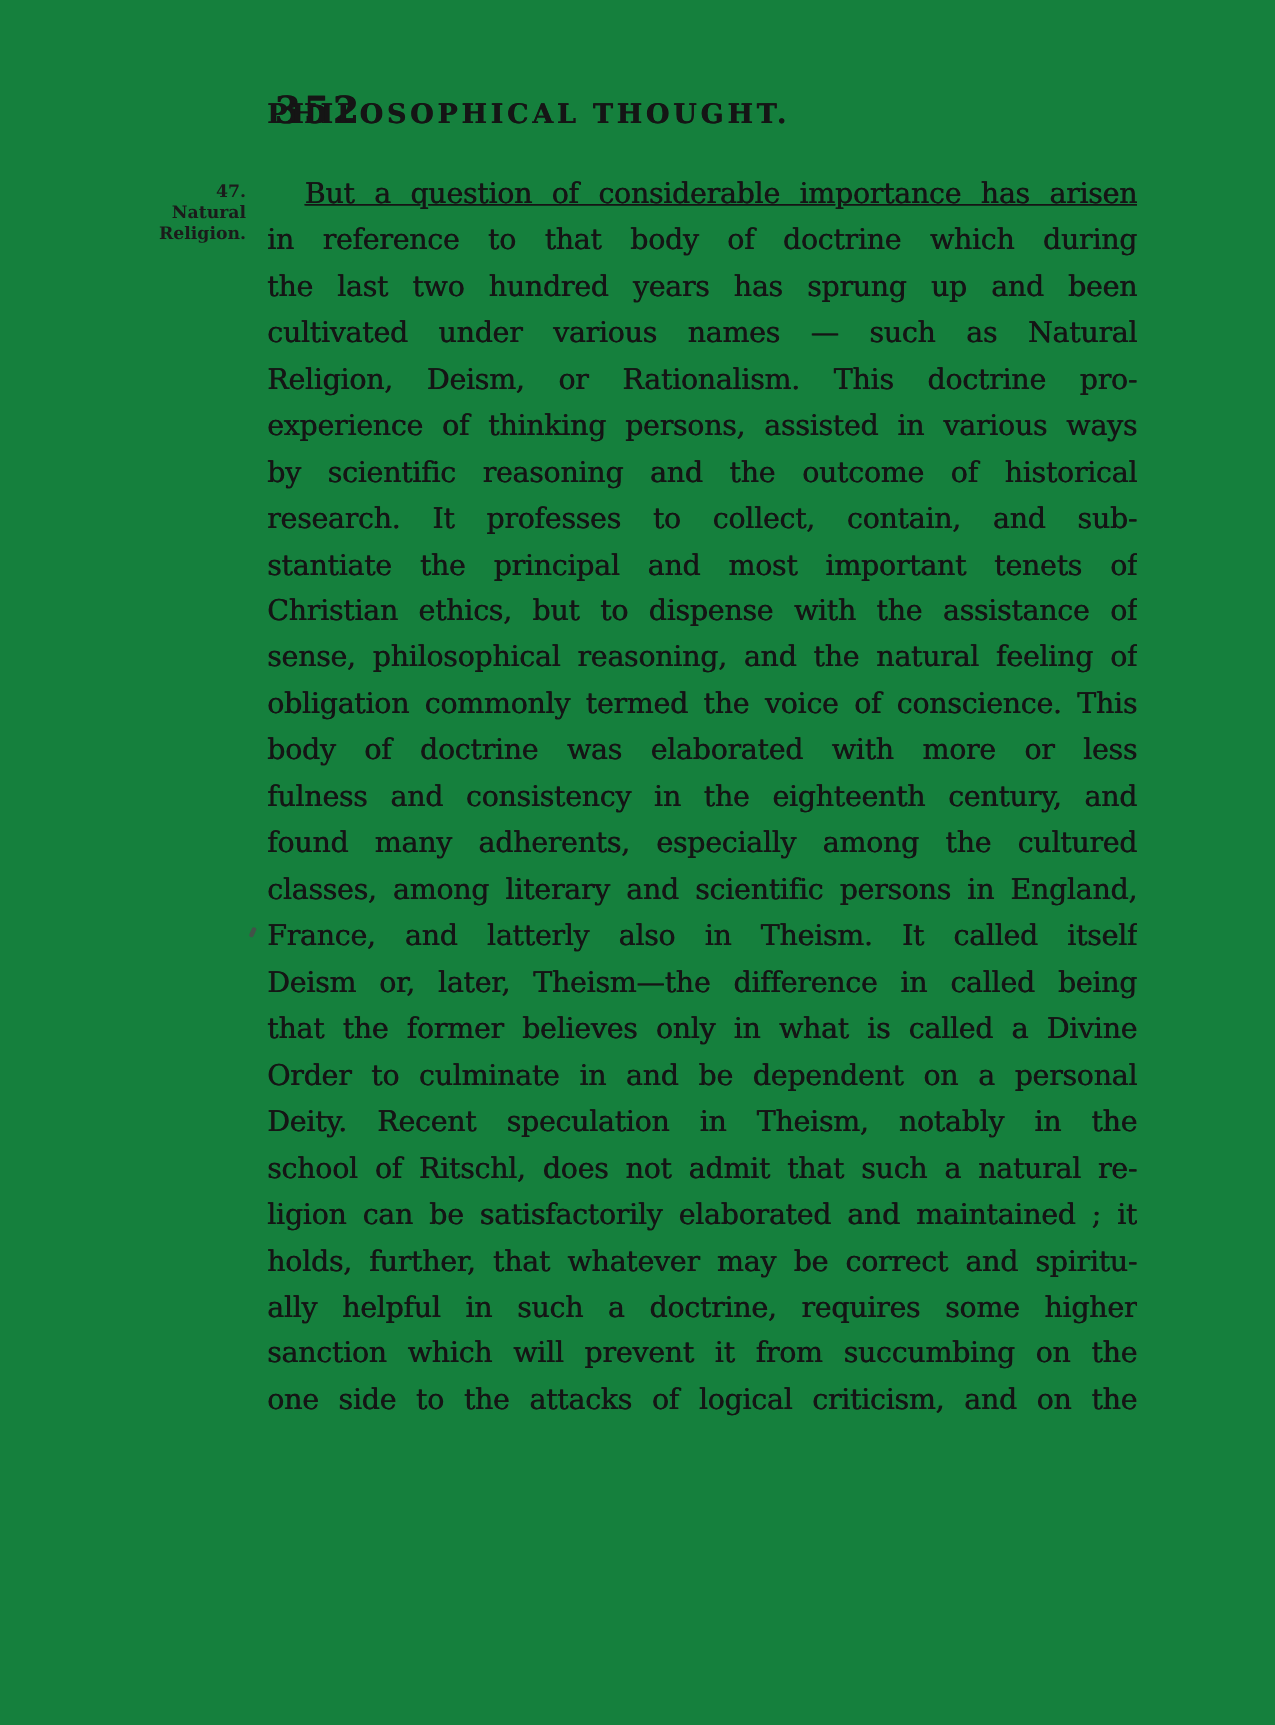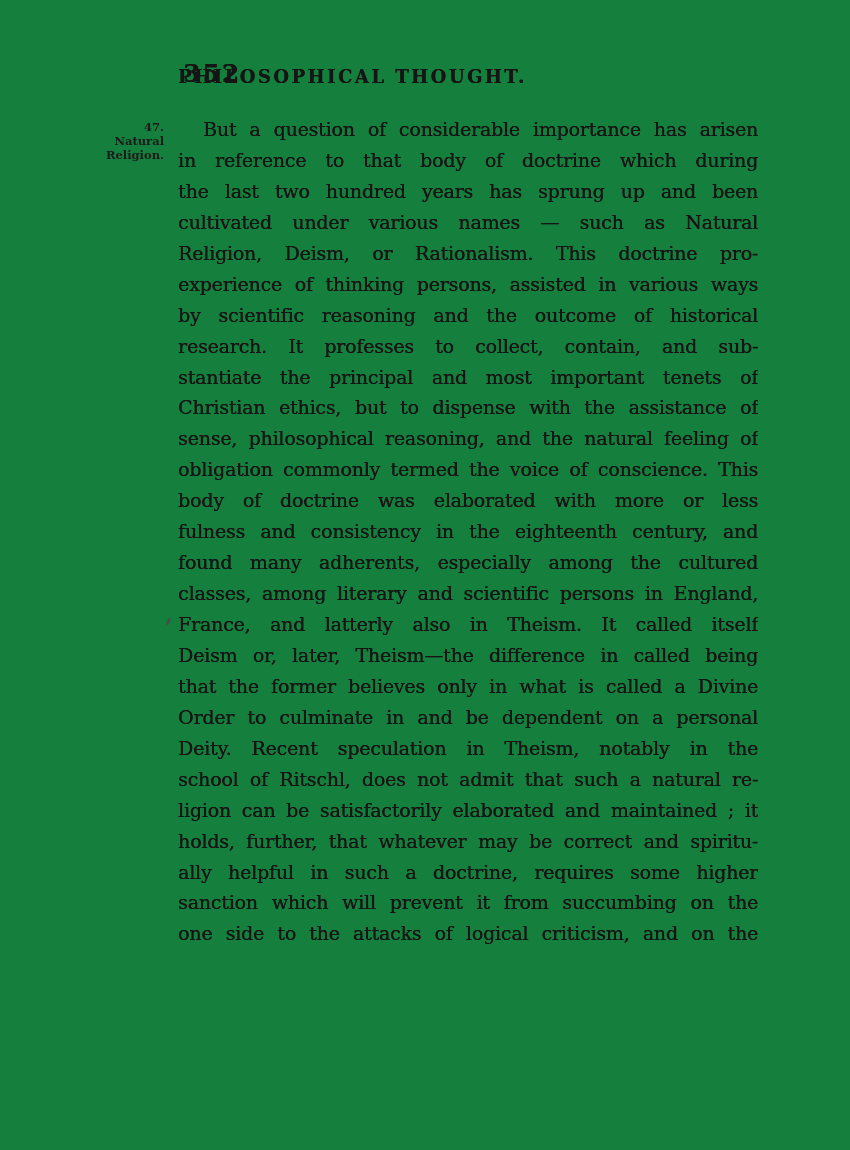--- a/index.html
+++ b/index.html
@@ -58,20 +58,21 @@
     line-height: 30.95px;
     font-size: 19px;
     letter-spacing: -0.2px;
     text-align: justify;
     text-align-last: justify;
     text-shadow: 0.35px 0 0 currentColor;
     overflow: hidden;
   }
   .body-line:first-child {
     padding-left: 25px;
+    text-decoration: underline;
   }
   .scan-speck {
     position: absolute;
     left: 167px;
     top: 618px;
     width: 3px;
     height: 7px;
     background: #4a4a4a;
     border-radius: 1.5px;
     transform: rotate(24deg);

